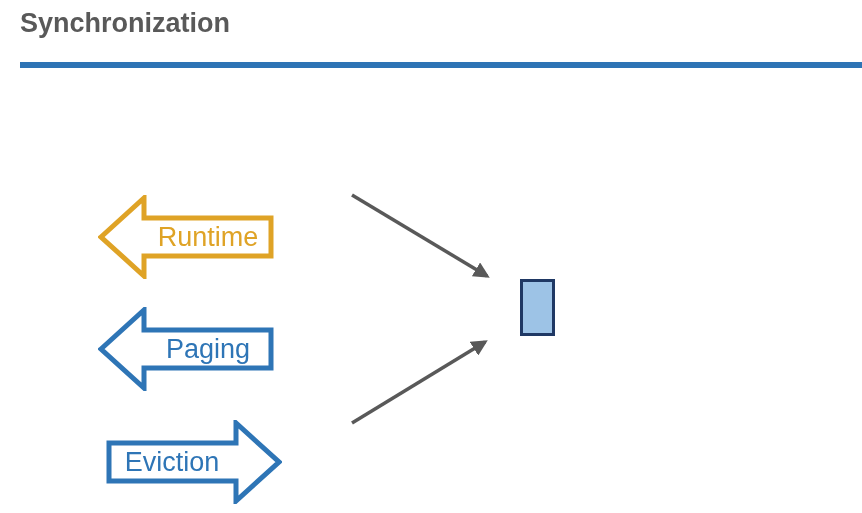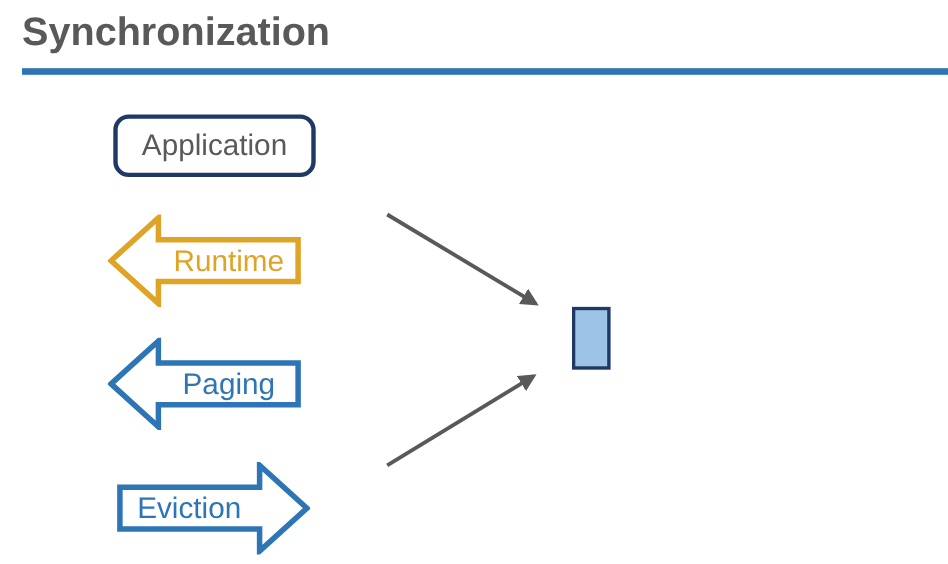--- a/index.html
+++ b/index.html
@@ -8,21 +8,21 @@
     width: 862px;
     height: 513px;
     background: #ffffff;
     overflow: hidden;
     font-family: "Liberation Sans", sans-serif;
   }
   .title {
     position: absolute;
     left: 20px;
     top: 8px;
-    font-size: 36px;
+    font-size: 27px;
     font-weight: bold;
     color: #595959;
     letter-spacing: 0px;
     white-space: nowrap;
   }
   .title-rule {
     position: absolute;
     left: 20px;
     top: 62px;
     width: 842px;
@@ -84,23 +84,20 @@
 </style>
 </head>
 <body>
 
 <div class="slide">
 
   <div class="title">Synchronization</div>
 
   <div class="title-rule"></div>
 
-  <div class="app-box">
-    <span class="app-label">Application</span>
-  </div>
 
   <svg class="block-arrow runtime" viewBox="0 0 176 84">
     <polygon points="3,42 46,3 46,23 173,23 173,61 46,61 46,81" fill="#ffffff" stroke-width="5" stroke-linejoin="miter" stroke="#DFA326"></polygon>
     <text x="110" y="42" text-anchor="middle" dominant-baseline="central" fill="#DFA326">Runtime</text>
   </svg>
 
   <svg class="block-arrow paging" viewBox="0 0 176 84">
     <polygon points="3,42 46,3 46,23 173,23 173,61 46,61 46,81" fill="#ffffff" stroke-width="5" stroke-linejoin="miter" stroke="#2E75B6"></polygon>
     <text x="110" y="42" text-anchor="middle" dominant-baseline="central" fill="#2E75B6">Paging</text>
   </svg>

